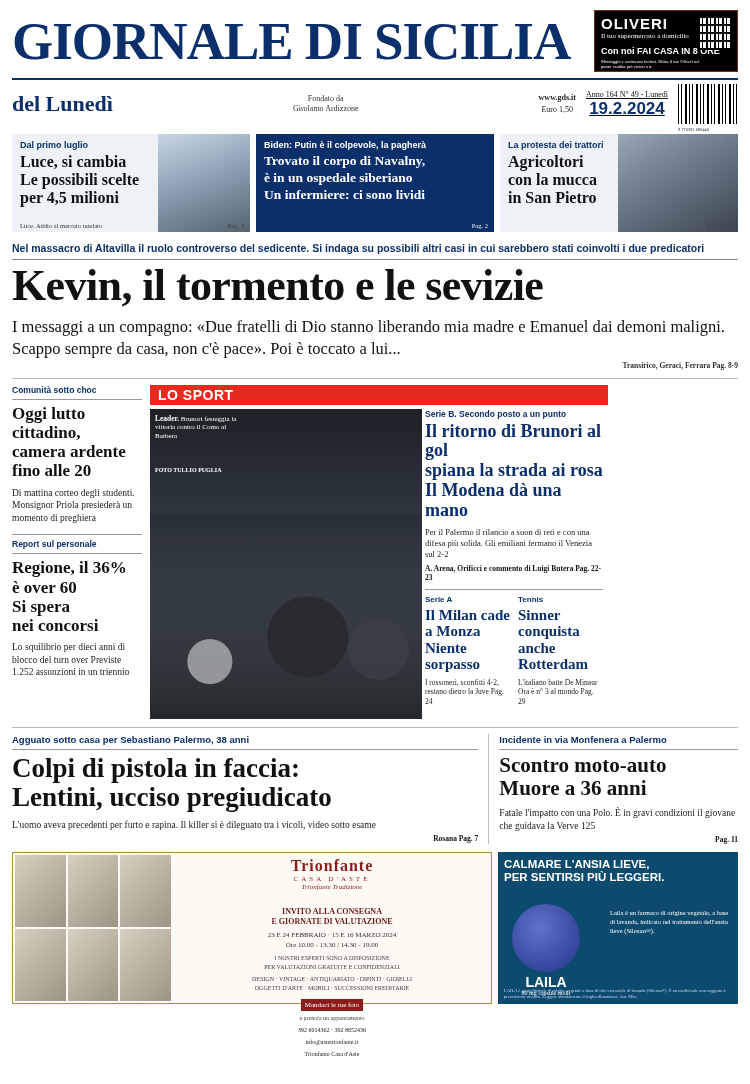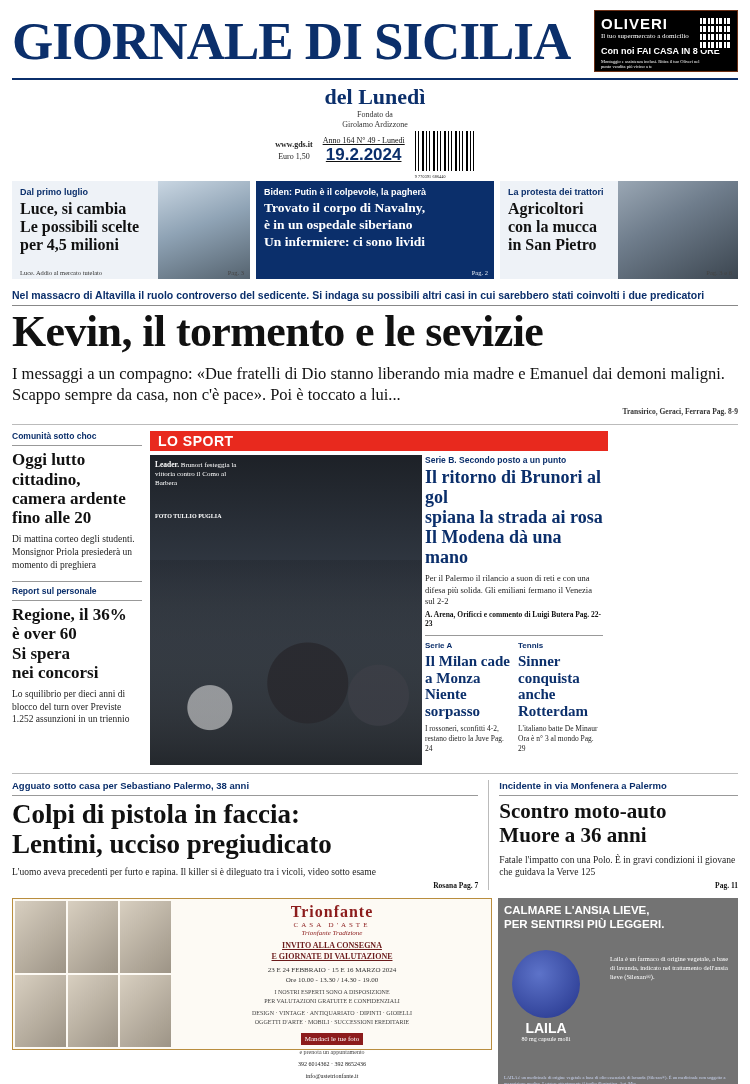--- a/index.html
+++ b/index.html
@@ -37,21 +37,21 @@
     position:absolute; right:5px; top:5px; width:34px; height:34px; background:#fff;
     background-image:
       linear-gradient(90deg,#000 25%,transparent 25%,transparent 50%,#000 50%,#000 60%,transparent 60%),
       linear-gradient(#000 20%,transparent 20%,transparent 45%,#000 45%,#000 55%,transparent 55%);
     background-size:8px 8px, 8px 8px;
   }
 
   .rule { border-top:2px solid #0b2f6b; margin:6px 0 0 0; }
 
   
-  .submast { display:flex; align-items:center; justify-content:space-between; padding:4px 0 6px 0;flex-direction:column; }
+  .submast { display:flex; align-items:center; justify-content:space-between; padding:4px 0 6px 0; }
   .del-lunedi { font-family:"Liberation Serif", serif; font-weight:bold; font-size:22px; color:#0b2f6b; }
   .fondato { text-align:center; font-size:8px; color:#333; line-height:1.3; }
   .mast-right { display:flex; align-items:center; gap:10px; }
   .mast-meta { text-align:center; font-size:8px; color:#222; line-height:1.5; }
   .mast-meta .www { font-weight:bold; }
   .mast-date { text-align:center;text-decoration:underline; }
   .mast-date .issue { font-size:8px; }
   .mast-date .date { font-family:"Liberation Sans", sans-serif; font-weight:bold; font-size:17px; color:#0b2f6b; }
   .barcode {
     width:60px; height:40px;
@@ -152,26 +152,26 @@
 
   
   .ads { display:flex; gap:6px; margin-top:8px; }
   .ad-left { width:480px; height:152px; border:1px solid #b98d3e; background:#fdfaf4; display:flex; }
   .ad-photos { width:160px; display:grid; grid-template-columns:repeat(3,1fr); grid-template-rows:repeat(2,1fr); gap:2px; padding:2px; }
   .ad-photos div { background:linear-gradient(135deg,#d8cfc0,#9d9486); }
   .ad-text { flex:1; padding:4px 6px; text-align:center; }
   .ad-brand { font-family:"Liberation Serif", serif; font-size:16px; color:#8c1c1c; font-weight:bold; letter-spacing:1px; }
   .ad-brand-sub { font-size:7px; letter-spacing:3px; color:#8c1c1c; }
   .ad-script { font-size:7px; font-style:italic; color:#8c1c1c; }
-  .ad-h { font-size:8px; font-weight:bold; color:#6b1b1b; line-height:1.35; margin-top:4px;text-decoration:underline; }
+  .ad-h { font-size:8px; font-weight:bold; color:#6b1b1b; line-height:1.35; margin-top:16px; }
   .ad-dates { font-size:7px; color:#333; margin-top:3px; line-height:1.4; }
   .ad-list { font-size:6px; color:#444; margin-top:3px; line-height:1.5; }
   .ad-cta { background:#8c1c1c; color:#fff; font-size:7px; padding:2px 4px; display:inline-block; margin-top:3px; }
   .ad-contacts { font-size:6px; color:#222; margin-top:3px; line-height:1.5; }
-  .ad-right { width:240px; height:192px; background:#737373; color:#fff; position:relative; padding:6px; }
+  .ad-right { width:240px; height:152px; background:#0c4a6e; color:#fff; position:relative; padding:6px; }
   .ad-r-h { font-family:"Liberation Sans", sans-serif; font-weight:bold; font-size:11.5px; line-height:1.2; }
   .laila { position:absolute; left:14px; top:52px; }
   .laila-circ { width:68px; height:68px; border-radius:50%; background:radial-gradient(circle at 40% 35%, #5d73c9, #23338a); }
   .laila-name { font-family:"Liberation Sans", sans-serif; font-weight:bold; font-size:14px; color:#fff; margin-top:2px; text-align:center; }
   .laila-dose { font-size:6px; text-align:center; }
   .ad-r-body { position:absolute; right:8px; top:56px; width:120px; font-size:6.5px; line-height:1.4; }
   .ad-r-foot { position:absolute; left:6px; right:6px; bottom:4px; font-size:4.5px; line-height:1.25; color:#ccd6f3; }
 </style>
 </head>
 <body>

